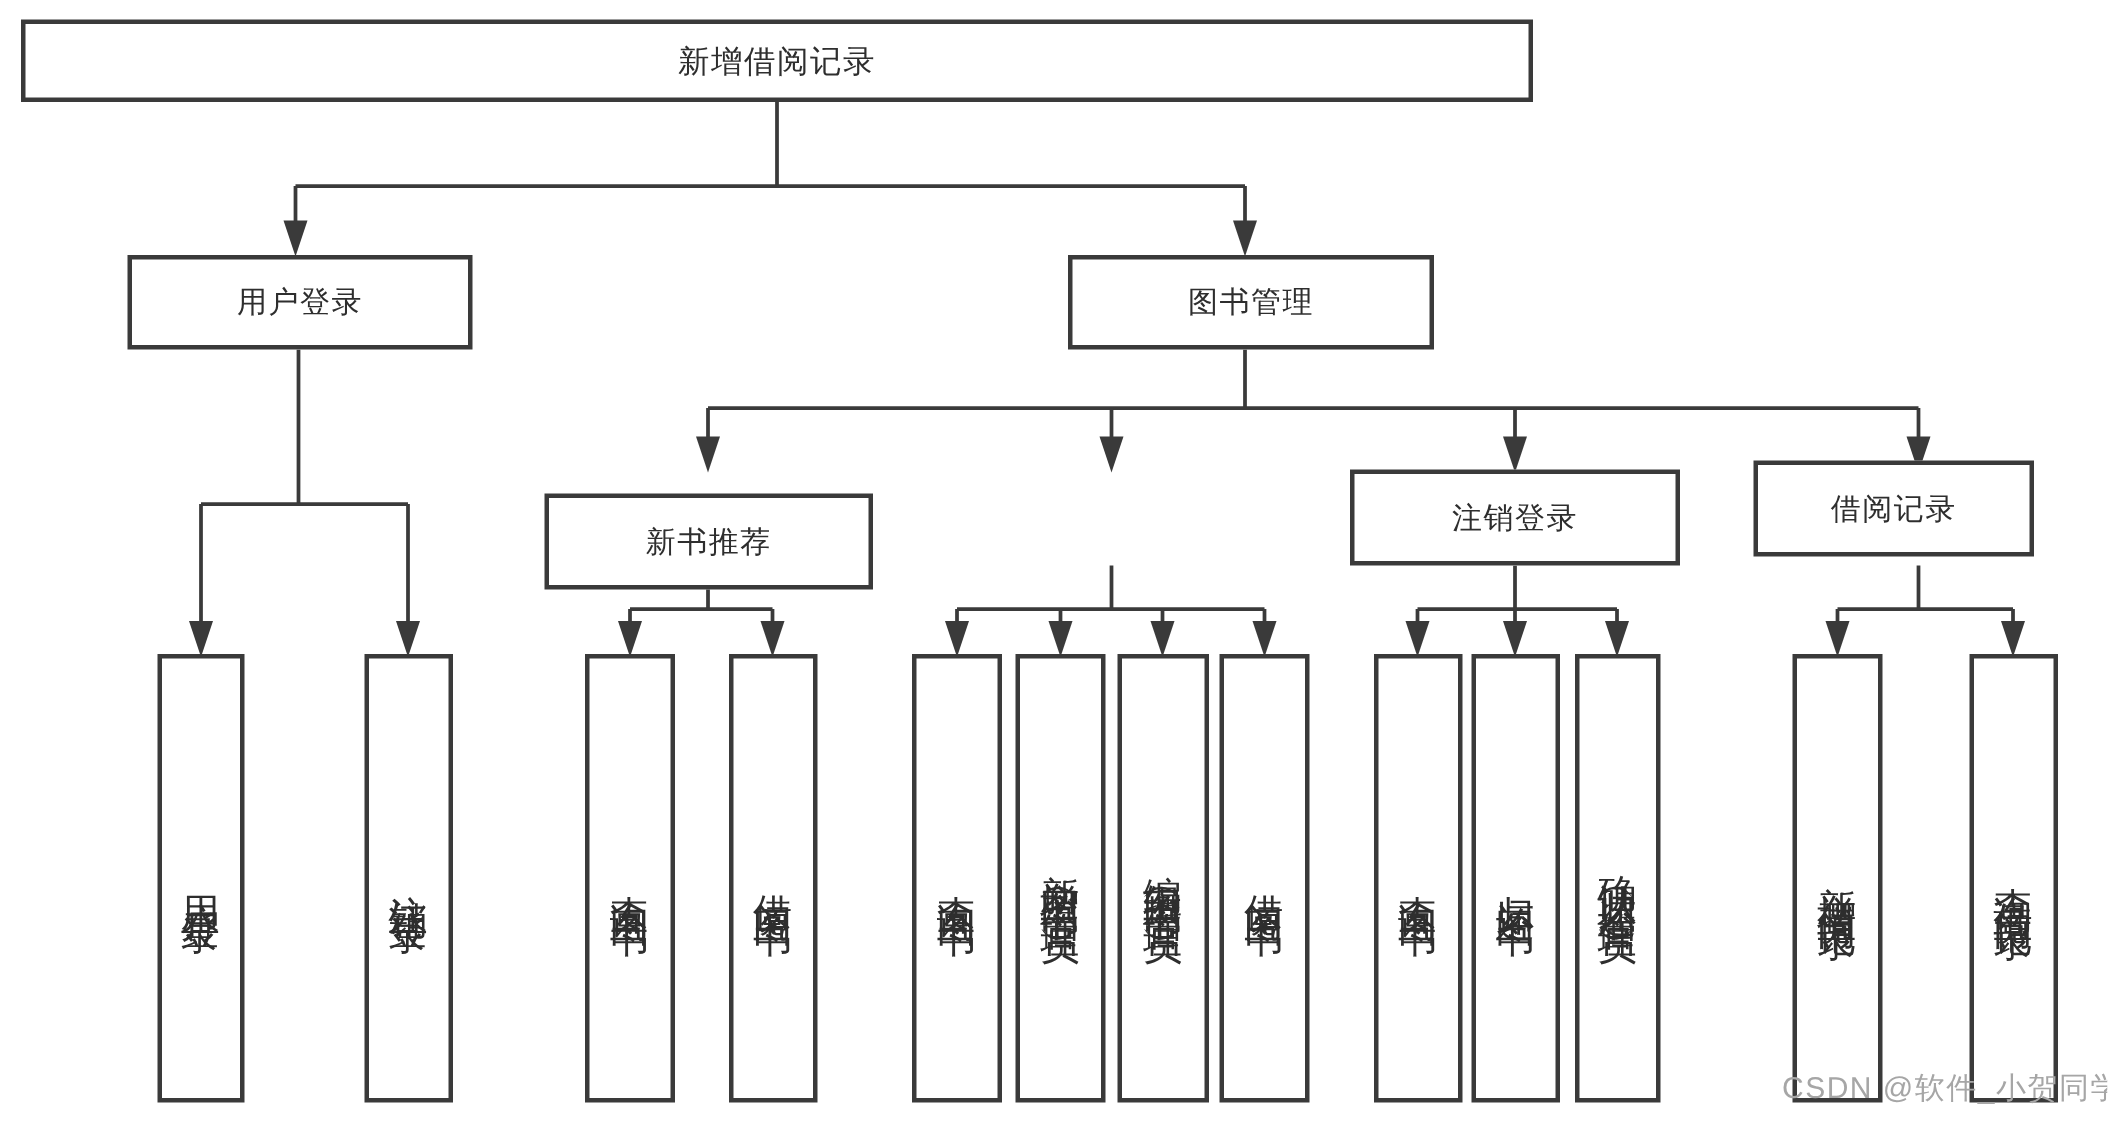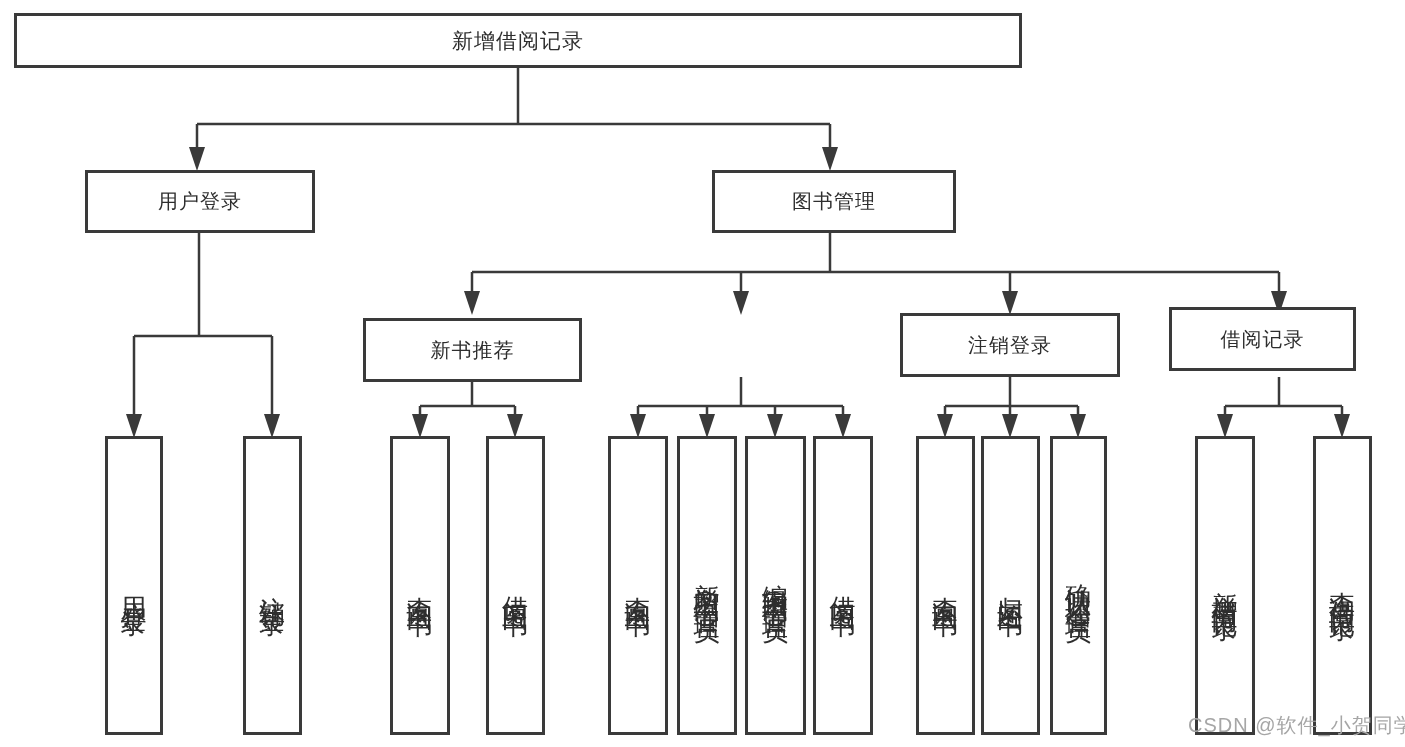--- a/index.html
+++ b/index.html
@@ -127,21 +127,21 @@
     <span>新增借阅记录</span>
   </div>
 
   <div class="hnode" style="left:85px;top:170px;width:230px;height:63px;">
     <span>用户登录</span>
   </div>
   <div class="hnode" style="left:712px;top:170px;width:244px;height:63px;">
     <span>图书管理</span>
   </div>
 
-  <div class="hnode" style="left:363px;top:318px;width:219px;height:64px;">
+  <div class="hnode" style="left:363px;top:329px;width:219px;height:64px;">
     <span>新书推荐</span>
   </div>
   <div class="hnode" style="left:900px;top:313px;width:220px;height:64px;">
     <span>注销登录</span>
   </div>
   <div class="hnode" style="left:1169px;top:307px;width:187px;height:64px;">
     <span>借阅记录</span>
   </div>
 
   <div class="leaf" style="left:105px;width:58px;">

